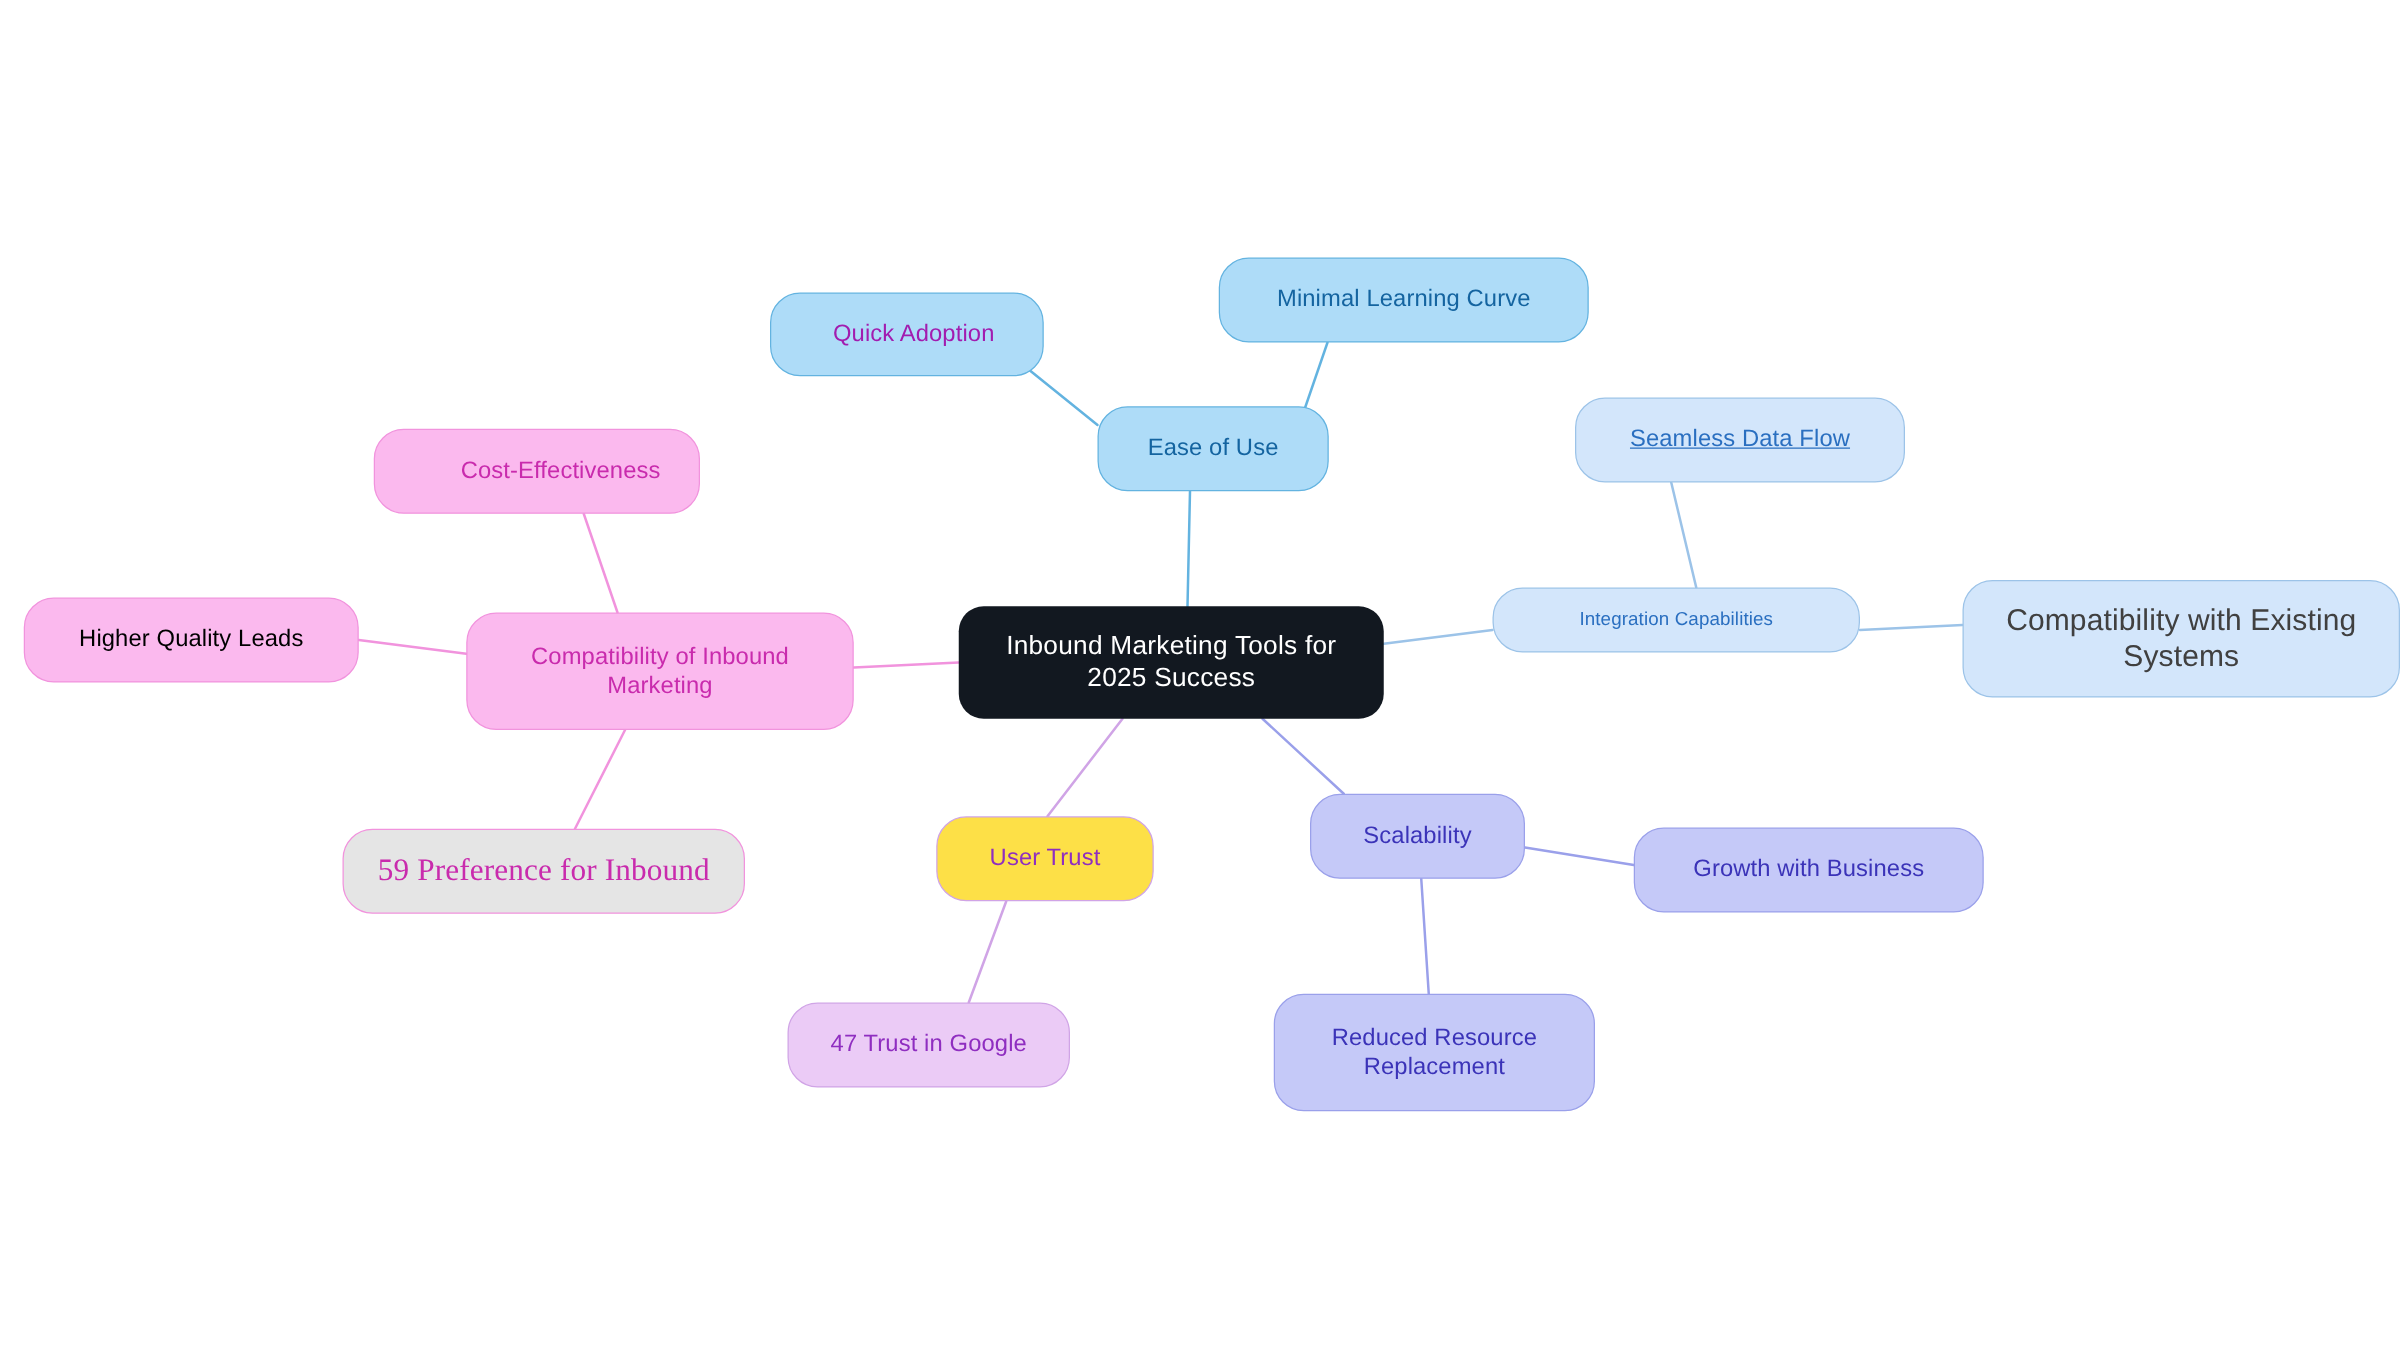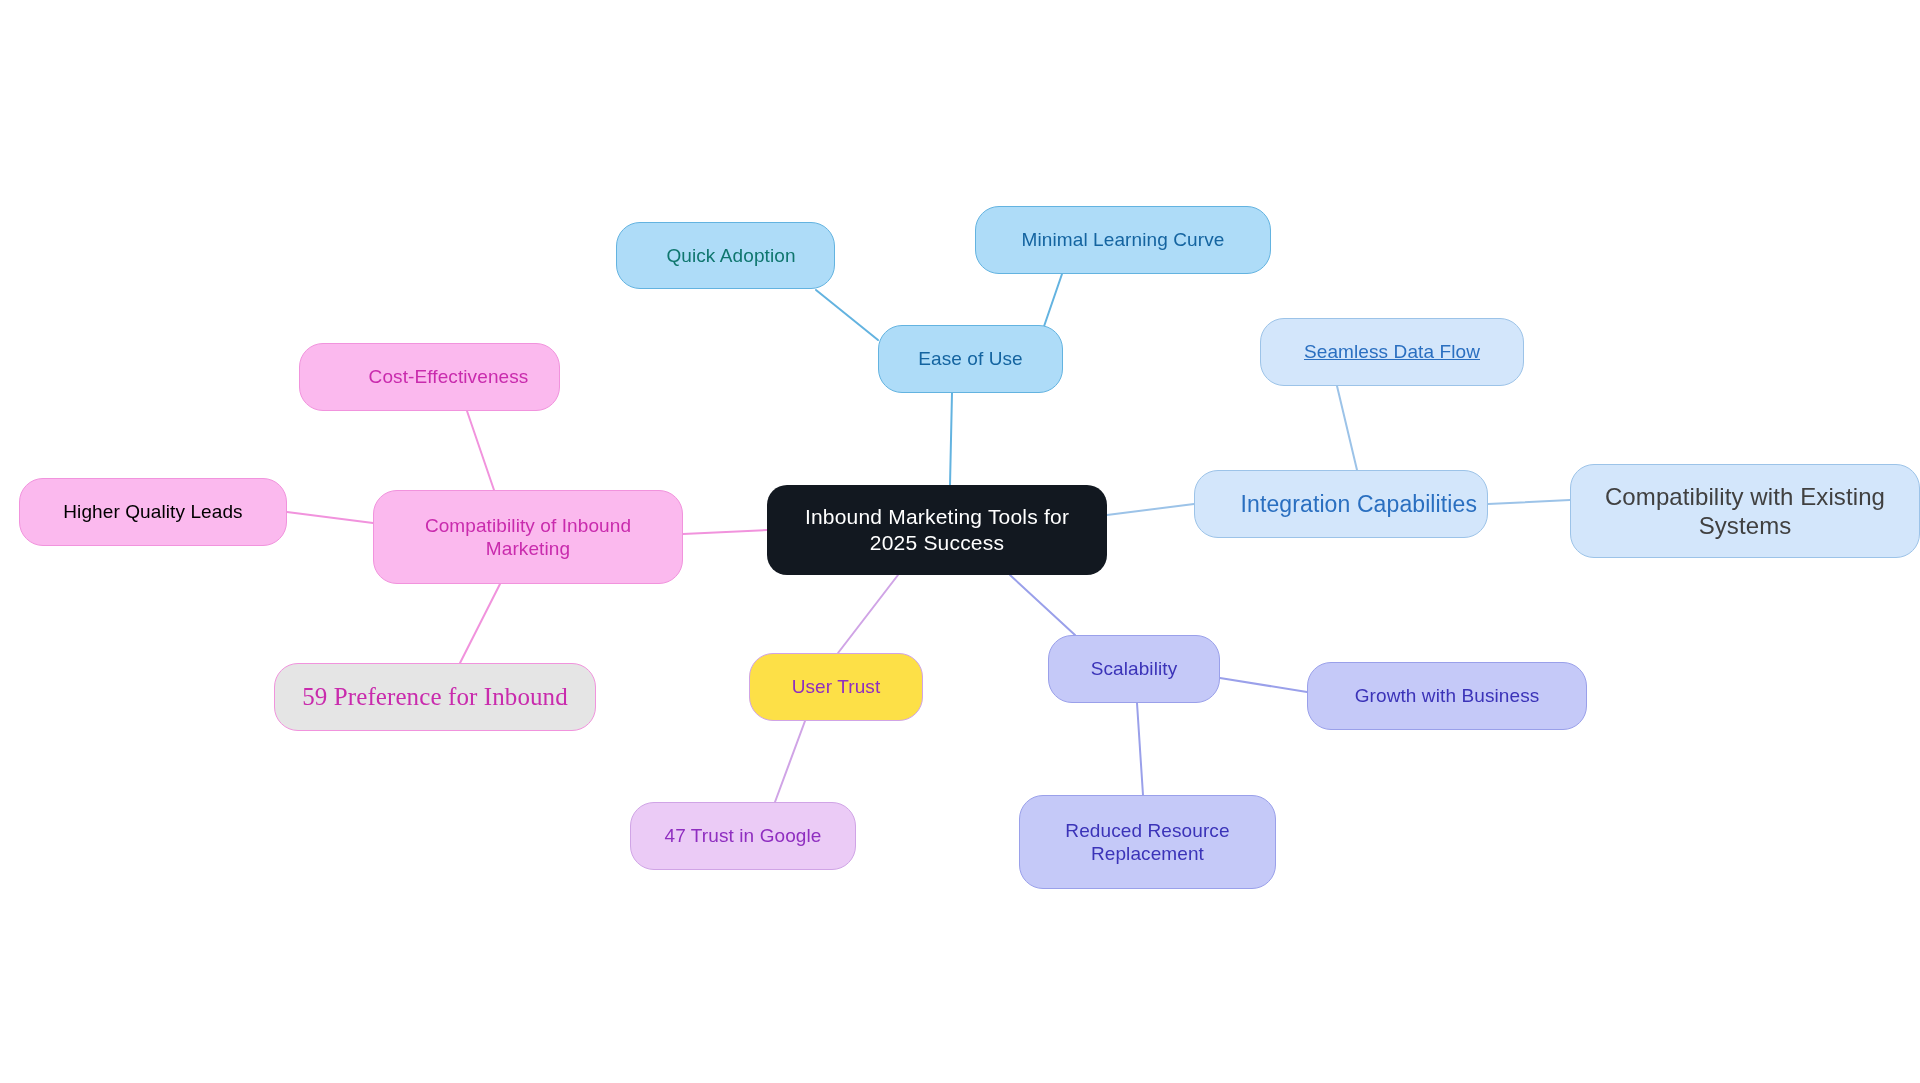--- a/index.html
+++ b/index.html
@@ -68,23 +68,23 @@
       <line x1="805" y1="721" x2="775" y2="802" stroke="#d0a4e6" stroke-width="2" stroke-linecap="round"></line>
       <line x1="767" y1="530" x2="683" y2="534" stroke="#f193dd" stroke-width="2" stroke-linecap="round"></line>
       <line x1="494" y1="490" x2="467" y2="411" stroke="#f193dd" stroke-width="2" stroke-linecap="round"></line>
       <line x1="373" y1="523" x2="287" y2="512" stroke="#f193dd" stroke-width="2" stroke-linecap="round"></line>
       <line x1="500" y1="584" x2="460" y2="663" stroke="#f193dd" stroke-width="2" stroke-linecap="round"></line>
     </svg>
   <div id="node-layer">
       <div class="node root" style="left: 767px; top: 485px; width: 340px; height: 90px; font-size: 21px; background: rgb(18, 24, 32); border-color: rgb(18, 24, 32); color: rgb(255, 255, 255); border-radius: 20px;"><span>Inbound Marketing Tools for
 2025 Success</span></div>
       <div class="node" style="left: 878px; top: 325px; width: 185px; height: 68px; font-size: 19px; background: rgb(174, 220, 248); border-color: rgb(99, 179, 224); color: rgb(20, 100, 160); border-radius: 24px;"><span>Ease of Use</span></div>
-      <div class="node" style="left: 616px; top: 222px; width: 219px; height: 67px; font-size: 19px; background: rgb(174, 220, 248); border-color: rgb(99, 179, 224); color: #0f766e; border-radius: 24px; padding-left: 21px;"><span>Quick Adoption</span></div>
+      <div class="node" style="left: 616px; top: 234px; width: 219px; height: 67px; font-size: 19px; background: rgb(174, 220, 248); border-color: rgb(99, 179, 224); color: #a21caf; border-radius: 24px; padding-left: 21px;"><span>Quick Adoption</span></div>
       <div class="node" style="left: 975px; top: 206px; width: 296px; height: 68px; font-size: 19px; background: rgb(174, 220, 248); border-color: rgb(99, 179, 224); color: rgb(20, 100, 160); border-radius: 24px;"><span>Minimal Learning Curve</span></div>
-      <div class="node" style="left: 1194px; top: 470px; width: 294px; height: 68px; font-size: 23px; background: rgb(211, 230, 251); border-color: rgb(156, 195, 232); color: rgb(42, 111, 192); border-radius: 24px; justify-content: flex-end;"><span>Integration Capabilities</span></div>
+      <div class="node" style="left: 1194px; top: 470px; width: 294px; height: 52px; font-size: 15px; background: rgb(211, 230, 251); border-color: rgb(156, 195, 232); color: rgb(42, 111, 192); border-radius: 24px;"><span>Integration Capabilities</span></div>
       <div class="node" style="left: 1260px; top: 318px; width: 264px; height: 68px; font-size: 19px; background: rgb(211, 230, 251); border-color: rgb(156, 195, 232); color: rgb(42, 111, 192); border-radius: 24px; text-decoration: underline;"><span>Seamless Data Flow</span></div>
       <div class="node" style="left: 1570px; top: 435px; width: 350px; height: 94px; font-size: 24px; background: rgb(211, 230, 251); border-color: rgb(156, 195, 232); color: #404040; border-radius: 24px; margin-top: 29px;"><span>Compatibility with Existing
 Systems</span></div>
       <div class="node" style="left: 1048px; top: 635px; width: 172px; height: 68px; font-size: 19px; background: rgb(197, 201, 248); border-color: rgb(154, 160, 234); color: rgb(59, 51, 184); border-radius: 24px;"><span>Scalability</span></div>
       <div class="node" style="left: 1307px; top: 662px; width: 280px; height: 68px; font-size: 19px; background: rgb(197, 201, 248); border-color: rgb(154, 160, 234); color: rgb(59, 51, 184); border-radius: 24px;"><span>Growth with Business</span></div>
       <div class="node" style="left: 1019px; top: 795px; width: 257px; height: 94px; font-size: 19px; background: rgb(197, 201, 248); border-color: rgb(154, 160, 234); color: rgb(59, 51, 184); border-radius: 24px;"><span>Reduced Resource
 Replacement</span></div>
       <div class="node" style="left: 749px; top: 653px; width: 174px; height: 68px; font-size: 19px; background: #fde047; border-color: rgb(208, 164, 230); color: rgb(143, 46, 192); border-radius: 24px;"><span>User Trust</span></div>
       <div class="node" style="left: 630px; top: 802px; width: 226px; height: 68px; font-size: 19px; background: rgb(235, 203, 246); border-color: rgb(208, 164, 230); color: rgb(143, 46, 192); border-radius: 24px;"><span>47 Trust in Google</span></div>
       <div class="node" style="left: 373px; top: 490px; width: 310px; height: 94px; font-size: 19px; background: rgb(251, 185, 238); border-color: rgb(241, 147, 221); color: rgb(201, 43, 173); border-radius: 24px;"><span>Compatibility of Inbound

